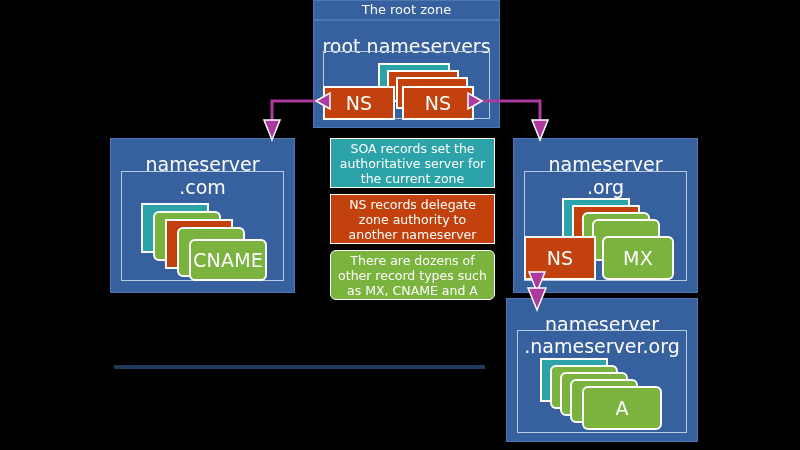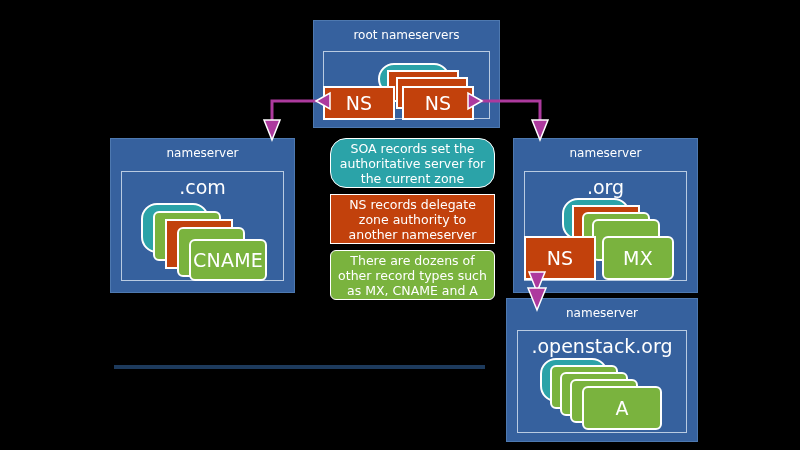--- a/index.html
+++ b/index.html
@@ -22,23 +22,23 @@
     background: #36619e;
     color: #ffffff;
     text-align: center;
     font-size: 13px;
     line-height: 18px;
     border: 1px solid #4e79b0;
   }
   .panel-heading {
     color: #ffffff;
     text-align: center;
-    font-size: 12px;
+    font-size: 19px;
     line-height: 24px;
-    padding-top: 2px;
+    padding-top: 13px;
   }
   .zone-box {
     position: absolute;
     border: 1px solid #b9cbe2;
     background: transparent;
   }
   .zone-label {
     color: #ffffff;
     text-align: center;
     font-size: 19px;
@@ -51,21 +51,21 @@
   .card {
     position: absolute;
     border: 2px solid #ffffff;
     color: #ffffff;
     font-size: 19px;
     display: flex;
     align-items: center;
     justify-content: center;
     letter-spacing: .2px;
   }
-  .c-teal    { background: #2ba3a8; border-radius: 16px; }
+  .c-teal    { background: #2ba3a8; }
   .c-magenta { background: #c2410c; }
   .c-green   { background: #7ab33e; border-radius: 6px; }
 
   
   .legend {
     position: absolute;
     border: 1px solid #ffffff;
     color: #ffffff;
     font-size: 12.5px;
     line-height: 15px;
@@ -83,20 +83,23 @@
   .divider {
     position: absolute;
     background: #1d3a5c;
   }
 </style>
 </head>
 <body>
 
 <div id="stage">
 
+  <div class="panel-titlebar" style="left:313px; top:0px; width:187px; height:20px;">
+    <span>The root zone</span>
+  </div>
 
   <div class="panel" style="left:313px; top:20px; width:187px; height:108px;">
     <div class="panel-heading">root nameservers</div>
   </div>
 
   <div class="zone-box" style="left:323px; top:51px; width:167px; height:68px;">
     <div class="zone-label">.</div>
   </div>
 
   <div class="card c-teal" style="left:378px; top:63px; width:72px; height:32px;">
@@ -174,21 +177,21 @@
     </div>
   <div class="card c-green" style="left:602px; top:236px; width:72px; height:44px;">
     <span>MX</span>
     </div>
 
   <div class="panel" style="left:506px; top:298px; width:192px; height:144px;">
     <div class="panel-heading">nameserver</div>
   </div>
 
   <div class="zone-box" style="left:517px; top:330px; width:170px; height:103px;">
-    <div class="zone-label">.openstack.org</div>
+    <div class="zone-label">.nameserver.org</div>
   </div>
 
   <div class="card c-teal" style="left:540px; top:358px; width:68px; height:44px;">
     <span></span>
     </div>
   <div class="card c-green" style="left:550px; top:365px; width:68px; height:44px;">
     <span></span>
     </div>
   <div class="card c-green" style="left:560px; top:372px; width:68px; height:44px;">
     <span></span>

